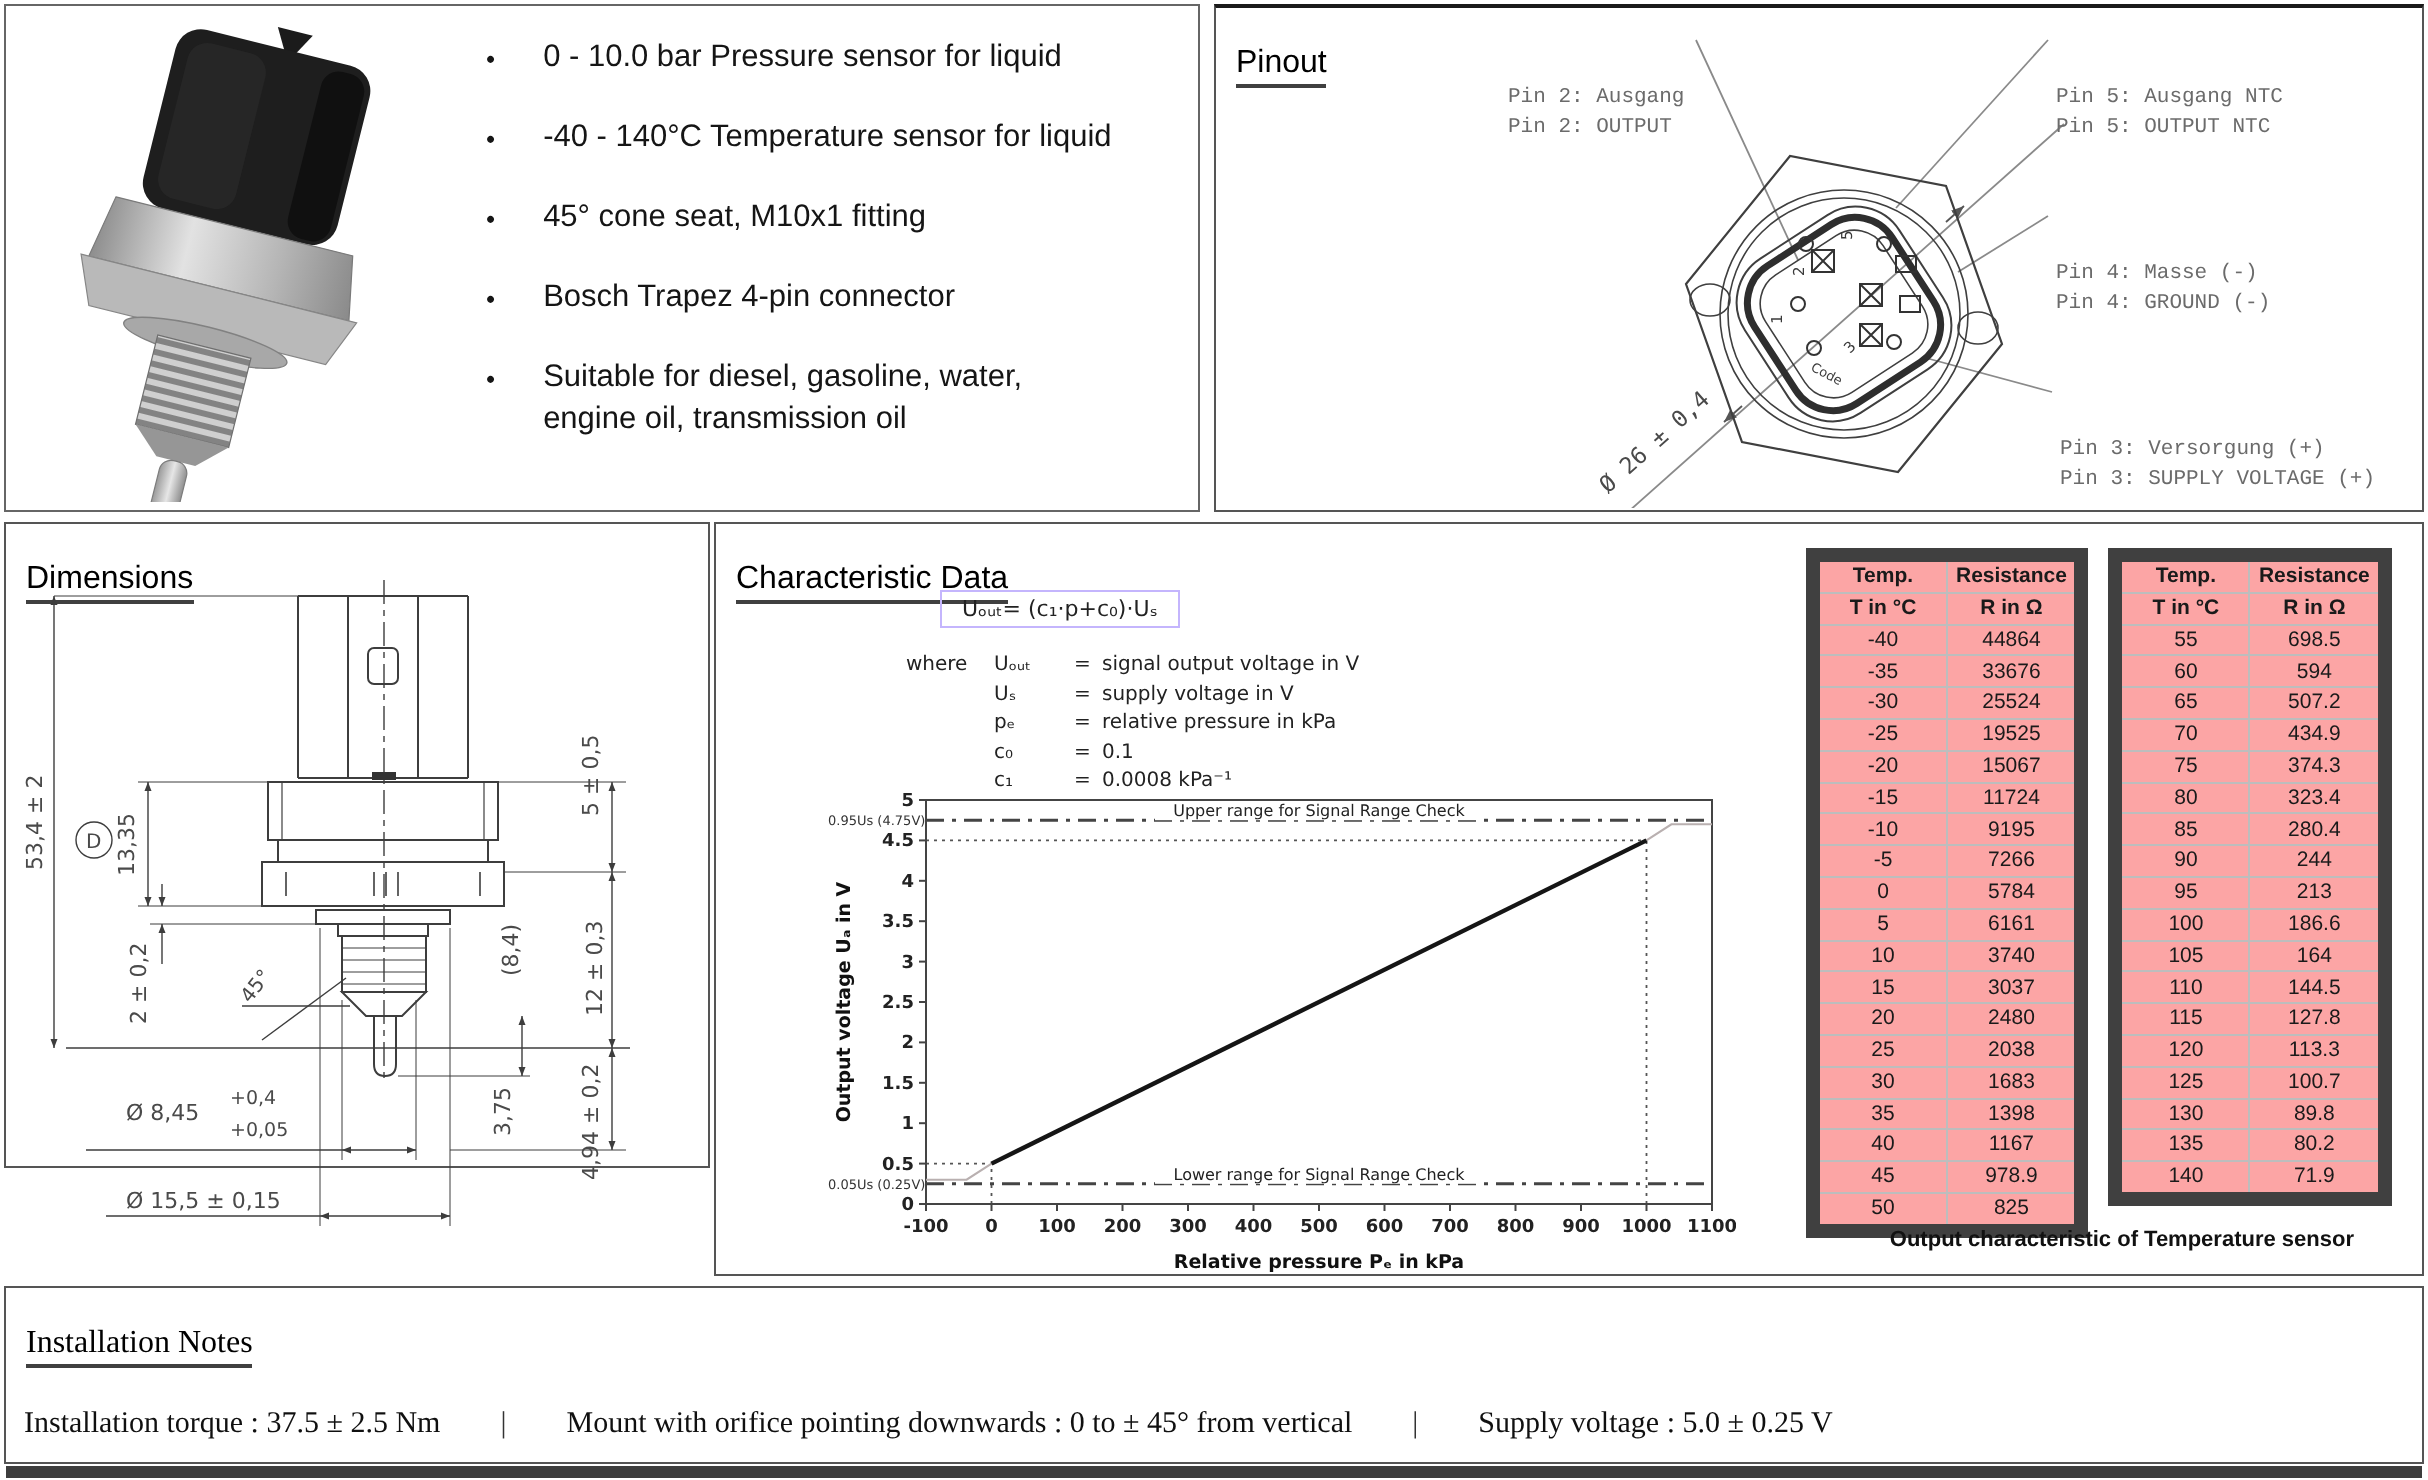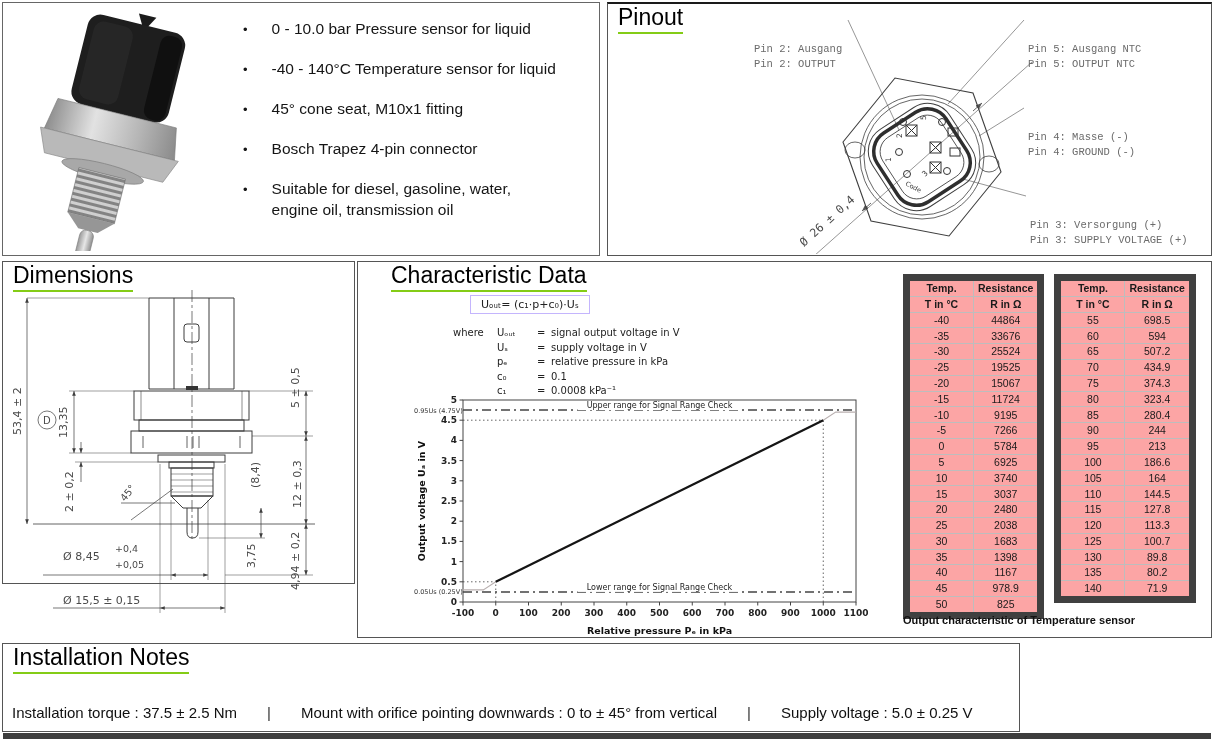--- a/index.html
+++ b/index.html
@@ -1,53 +1,53 @@
 <!DOCTYPE html>
 <html><head>
 <meta charset="utf-8">
 <style>
   html,body{margin:0;padding:0;background:#fff;}
   .page{position:relative;width:1214px;height:740px;background:#fff;overflow:hidden;
         font-family:"Liberation Sans",sans-serif;color:#111;}
   .panel{position:absolute;background:#fff;border:1px solid #555;box-sizing:border-box;}
-  .panel-title{display:inline-block;font-size:23px;font-weight:500;color:#000;
-        border-bottom:2px solid #84cc16;padding-bottom:1px;margin:0 0 0 10px;}
+  .panel-title{display:inline-block;font-size:16px;font-weight:500;color:#000;
+        border-bottom:2px solid #404040;padding-bottom:1px;margin:19px 0 0 10px;}
   
   .product-panel{left:2px;top:2px;width:598px;height:254px;border-color:#666;}
   .photo{position:absolute;left:8px;top:4px;width:225px;height:244px;}
   .bullets{position:absolute;left:240px;top:16px;width:356px;margin:0;padding:0;list-style:none;}
   .bullets li{display:flex;gap:24px;font-size:15.5px;color:#151515;margin-bottom:19px;line-height:1.35;}
   .bullets .dot{font-size:13px;margin-top:2px;}
   .bullets .btxt{white-space:pre-line;}
   
   .pinout-panel{left:607px;top:2px;width:605px;height:254px;border-top:2px solid #1a1a1a;}
   .pinout-svg{position:absolute;left:0;top:0;}
   .pin-label{position:absolute;font-family:Liberation Mono, monospace;font-size:10.5px;
         color:#6b6b6b;line-height:1.5;white-space:pre;}
   
   .dims-panel{left:2px;top:261px;width:353px;height:323px;}
   .dims-svg{position:absolute;left:0;top:28px;}
   .cad{font-family:"DejaVu Sans Mono",monospace;fill:#4a4a4a;}
   
-  .char-panel{left:357px;top:261px;width:855px;height:377px;padding-left:23px;}
+  .char-panel{left:357px;top:261px;width:855px;height:377px;}
   .formula-box{position:absolute;left:112px;top:33px;border:1px solid #c4b5fd;padding:2px 10px;
         font-family:"DejaVu Sans",sans-serif;font-size:11px;color:#222;}
   .where{position:absolute;left:95px;top:64px;font-family:"DejaVu Sans",sans-serif;}
   .where-row{display:grid;grid-template-columns:44px 40px 14px auto;font-size:10px;color:#222;line-height:1.45;}
   .chart-wrap{position:absolute;left:55px;top:128px;}
   svg text{font-family:"DejaVu Sans",sans-serif;}
   .tables-wrap{position:absolute;left:545px;top:12px;display:flex;gap:10px;align-items:flex-start;}
   .rtable{border-collapse:collapse;border:7px solid #404040;background:#fca5a5;}
   .rtable th,.rtable td{border:1px solid #bdbdbd;font-size:10.5px;padding:1px 4px;text-align:center;
         height:12.8px;line-height:1;color:#1a1a1a;min-width:55px;}
   .rtable th{font-weight:bold;}
-  .tbl-caption{position:absolute;left:545px;top:352px;width:274px;text-align:left;
+  .tbl-caption{position:absolute;left:545px;top:352px;width:274px;text-align:right;
         font-size:11px;font-weight:bold;color:#111;}
   
-  .install-panel{left:2px;top:643px;width:1018px;height:89px;}
+  .install-panel{left:2px;top:643px;width:1210px;height:89px;font-family:Liberation Serif, serif;}
   .install-line{position:absolute;left:9px;top:60px;font-size:15px;color:#101010;white-space:nowrap;}
   .install-sep{margin:0 30px;color:#333;}
   .bottom-bar{position:absolute;left:3px;right:3px;bottom:1px;height:6px;background:#3d3d3d;}
 </style>
 </head>
 <body>
 
 <div class="page">
 
   <section class="panel product-panel">
@@ -414,21 +414,21 @@
             <tr>
               <td>-5</td>
               <td>7266</td>
             </tr>
             <tr>
               <td>0</td>
               <td>5784</td>
             </tr>
             <tr>
               <td>5</td>
-              <td>6925</td>
+              <td>6161</td>
             </tr>
             <tr>
               <td>10</td>
               <td>3740</td>
             </tr>
             <tr>
               <td>15</td>
               <td>3037</td>
             </tr>
             <tr>

